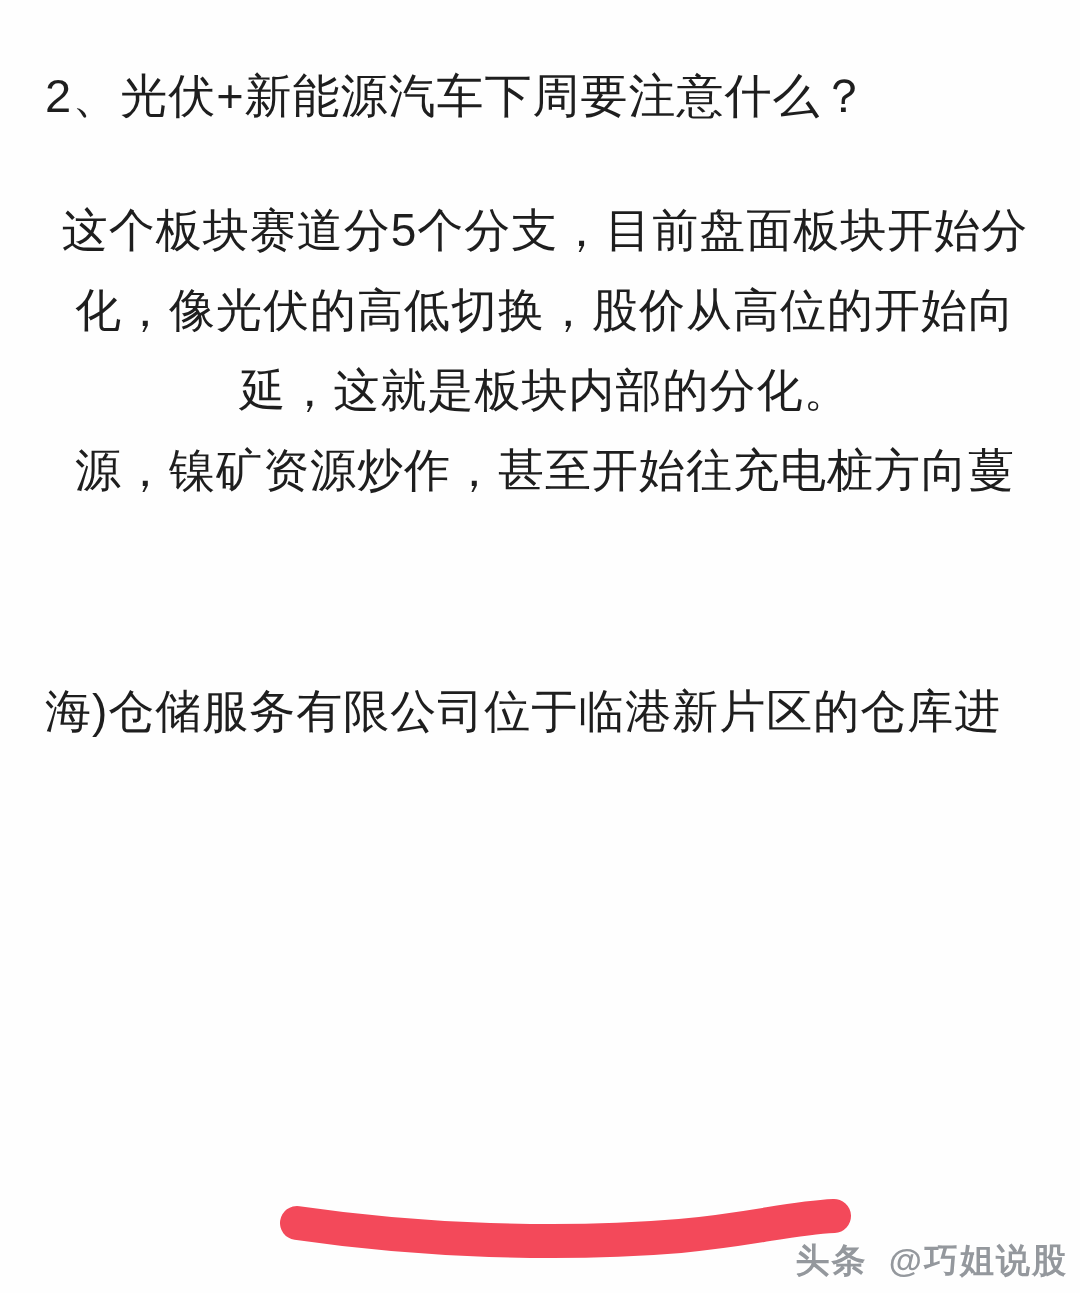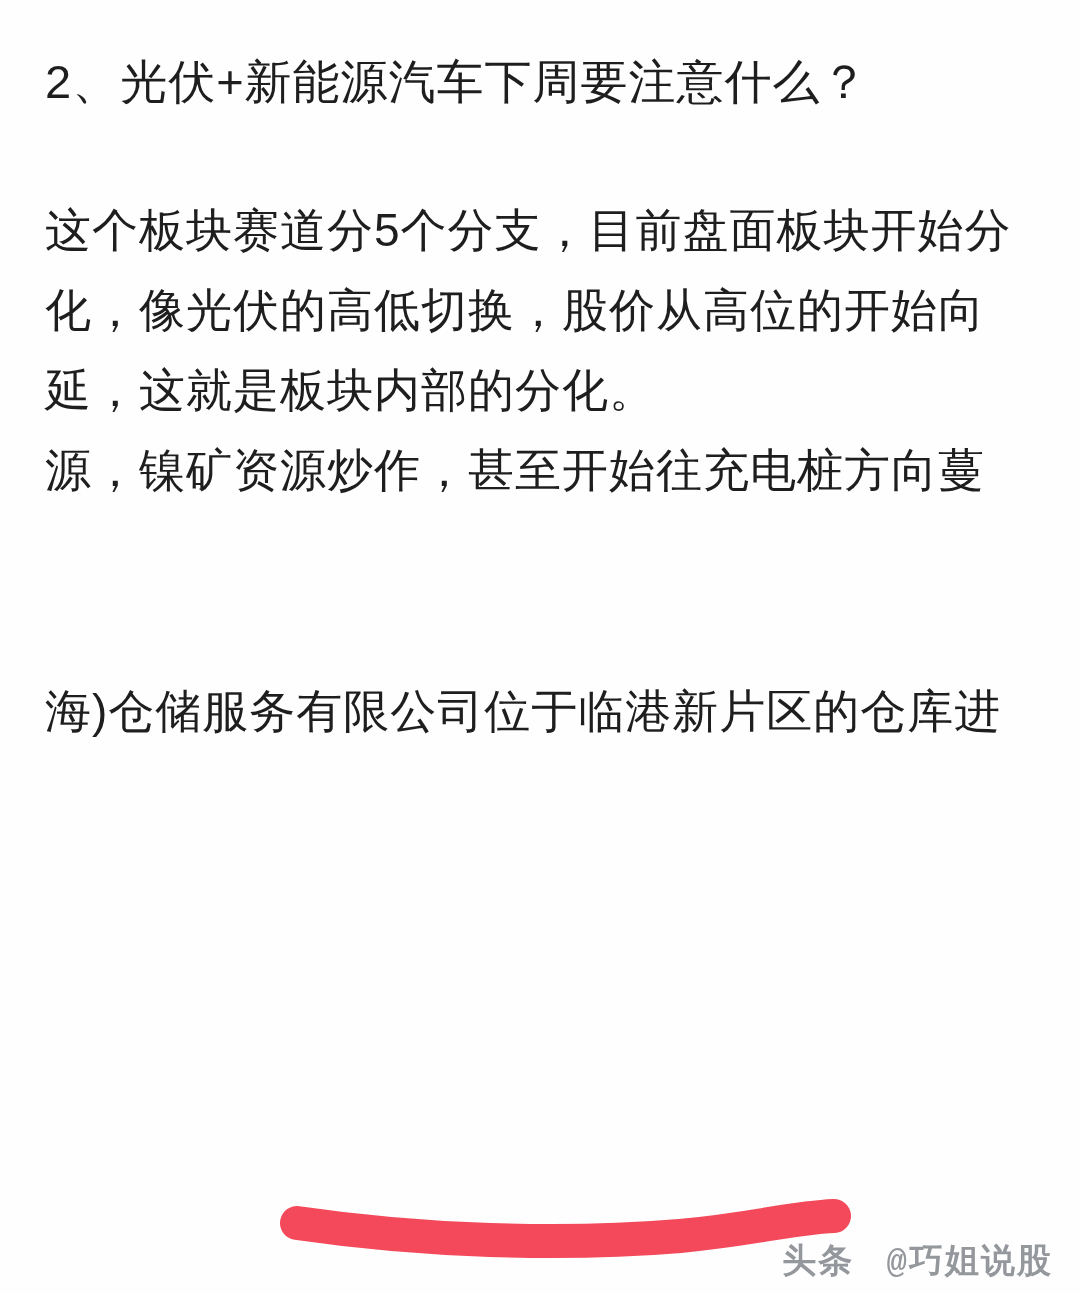--- a/index.html
+++ b/index.html
@@ -9,57 +9,56 @@
     width: 1080px;
     height: 1293px;
     background: #fefefe;
     overflow: hidden;
     font-family: "Liberation Sans", "DejaVu Sans", sans-serif;
     color: #1e1e1e;
   }
   .heading {
     position: absolute;
     left: 45px;
-    top: 52px;
+    top: 66px;
     font-size: 47px;
     font-weight: 500;
     letter-spacing: 1px;
     line-height: 60px;
     white-space: nowrap;
   }
   .para {
     position: absolute;
     left: 45px;
     width: 1000px;
     font-size: 46px;
     font-weight: 400;
     letter-spacing: 1px;
     line-height: 80px;
   }
-  .para-1 { top: 190px; }
+  .para-1 { top: 190px; text-align: center; }
   .para-2 { top: 671px; }
   .para-3 { top: 990px; }
   .body-line { white-space: nowrap; }
   .marker-overlay {
     position: absolute;
     left: 0; top: 0;
     width: 1080px; height: 1293px;
     pointer-events: none;
   }
   .watermark {
     position: absolute;
-    right: 27px;
+    right: 12px;
     top: 1238px;
     font-size: 34px;
     font-weight: 700;
     letter-spacing: 2px;
     color: #94989d;
     text-shadow: 1px 1px 0 rgba(255,255,255,0.85), -1px -1px 0 rgba(255,255,255,0.5);
     white-space: nowrap;
-    font-family: Liberation Mono, monospace;
   }
   .watermark .handle { margin-left: 10px; }
 </style>
 </head>
 <body>
 
 <div class="page">
 
   <div class="heading">2、光伏+新能源汽车下周要注意什么？</div>
 

